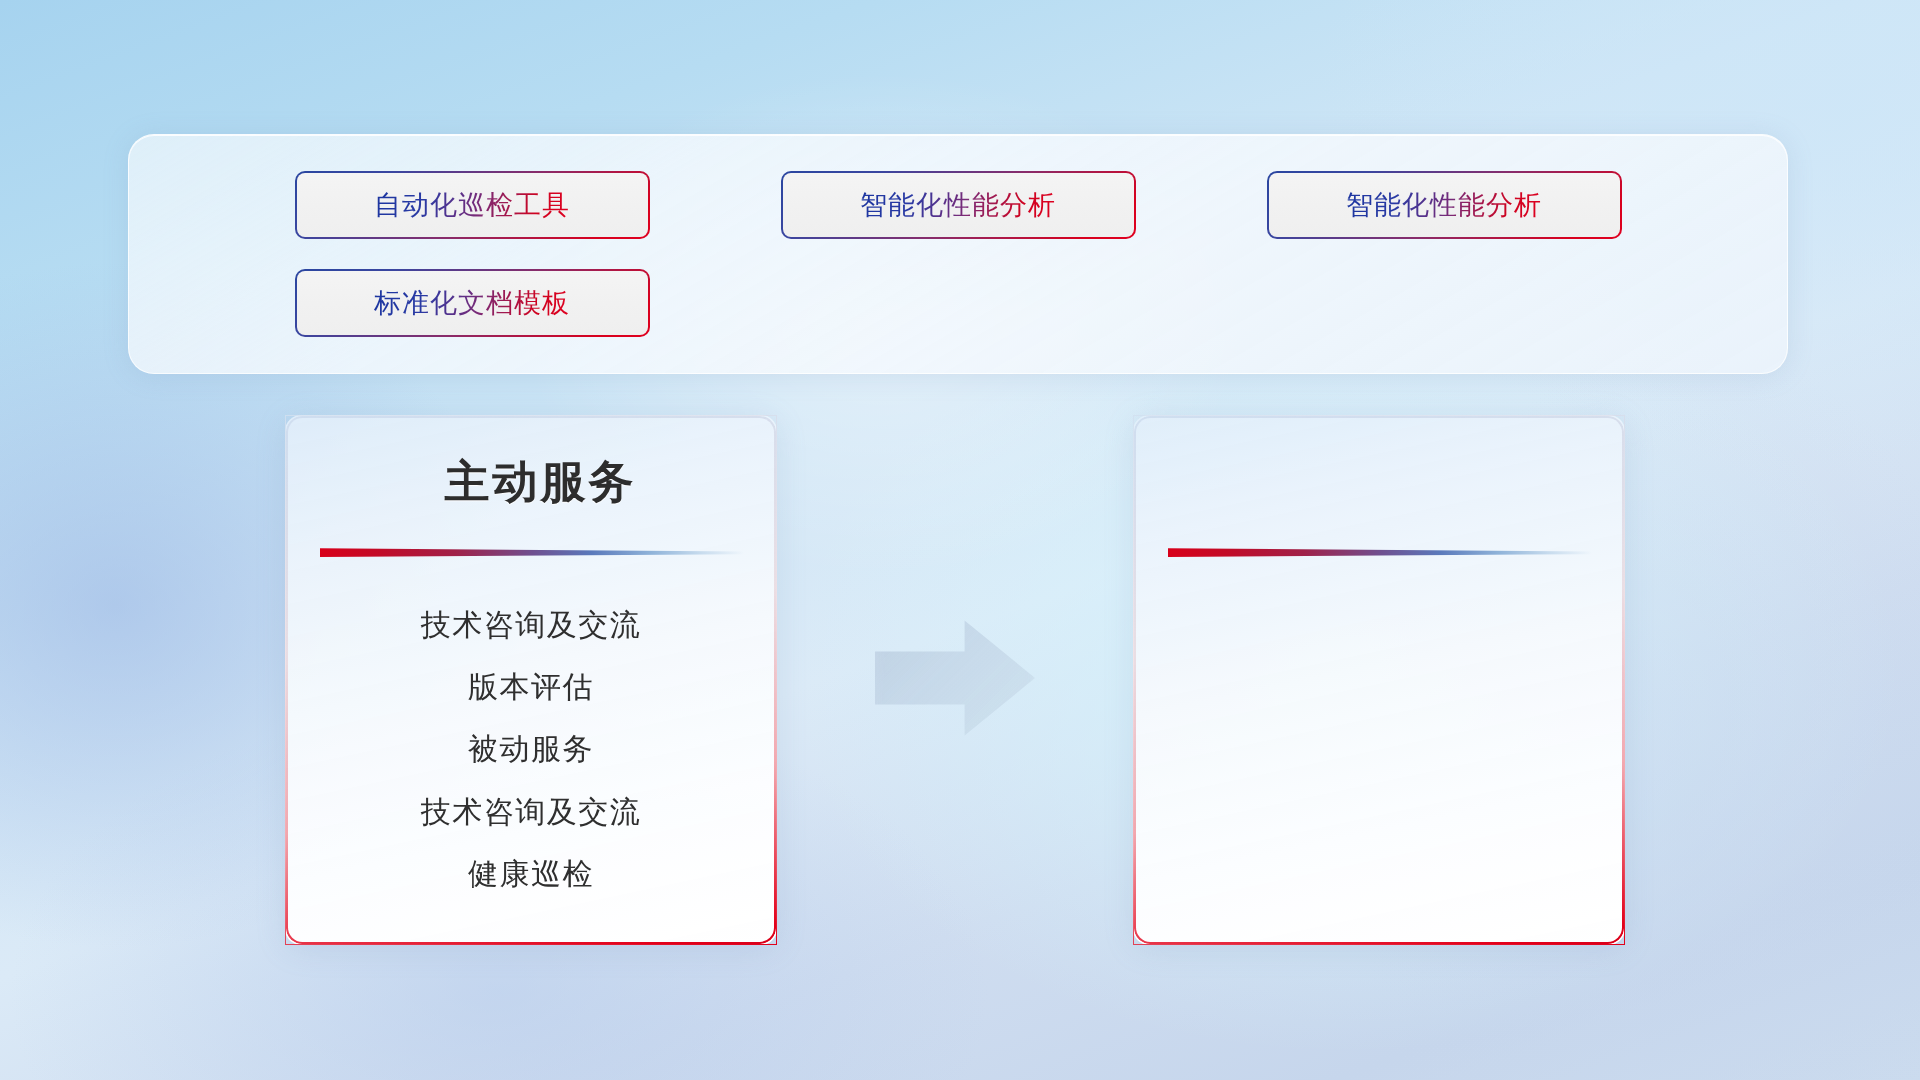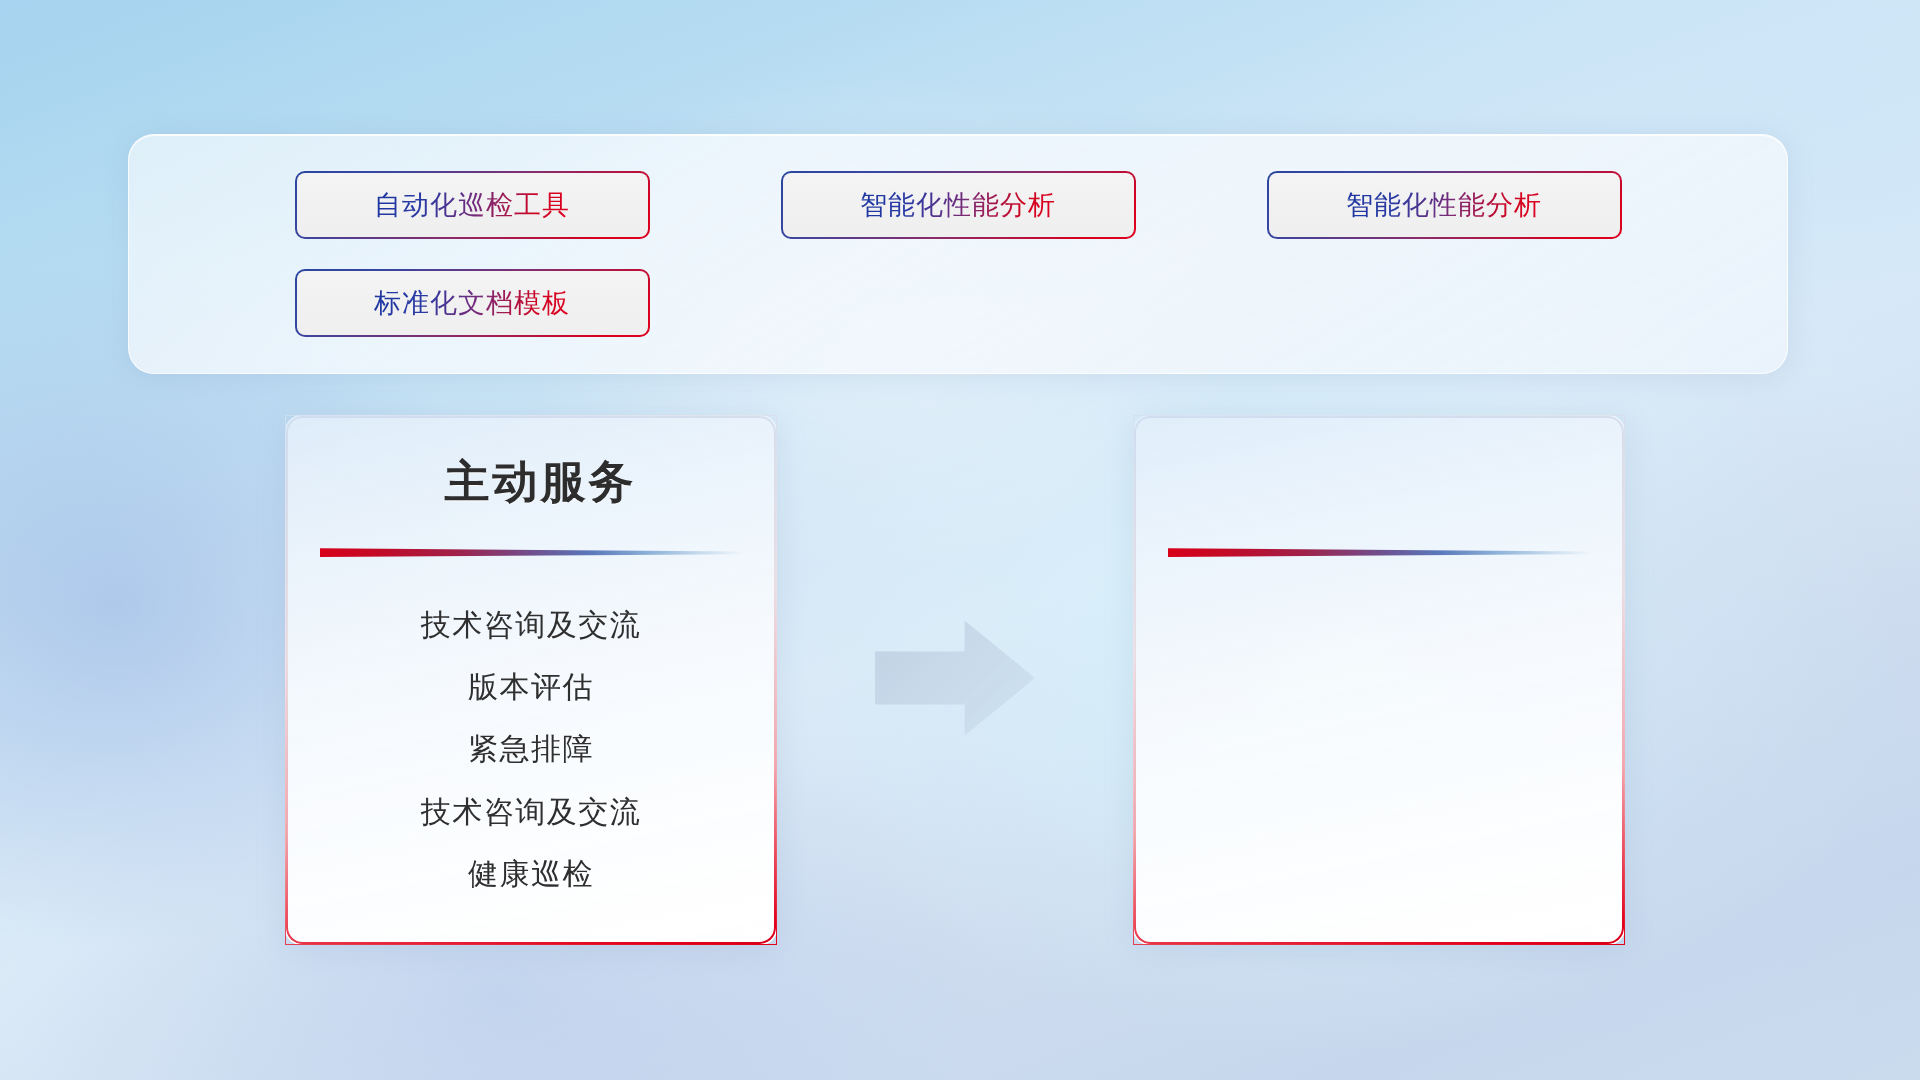--- a/index.html
+++ b/index.html
@@ -247,21 +247,21 @@
   <div class="panel" id="panel-left">
     <div class="panel-frame"></div>
 
     <div class="panel-title">主动服务</div>
 
     <div class="panel-divider"></div>
 
     <div class="panel-list">
       <div class="panel-item">技术咨询及交流</div>
       <div class="panel-item">版本评估</div>
-      <div class="panel-item">紧急排障</div>
+      <div class="panel-item">被动服务</div>
       <div class="panel-item">技术咨询及交流</div>
       <div class="panel-item">健康巡检</div>
     </div>
   </div>
 
   <div class="arrow"></div>
 
   <div class="panel" id="panel-right">
     <div class="panel-frame"></div>
 

